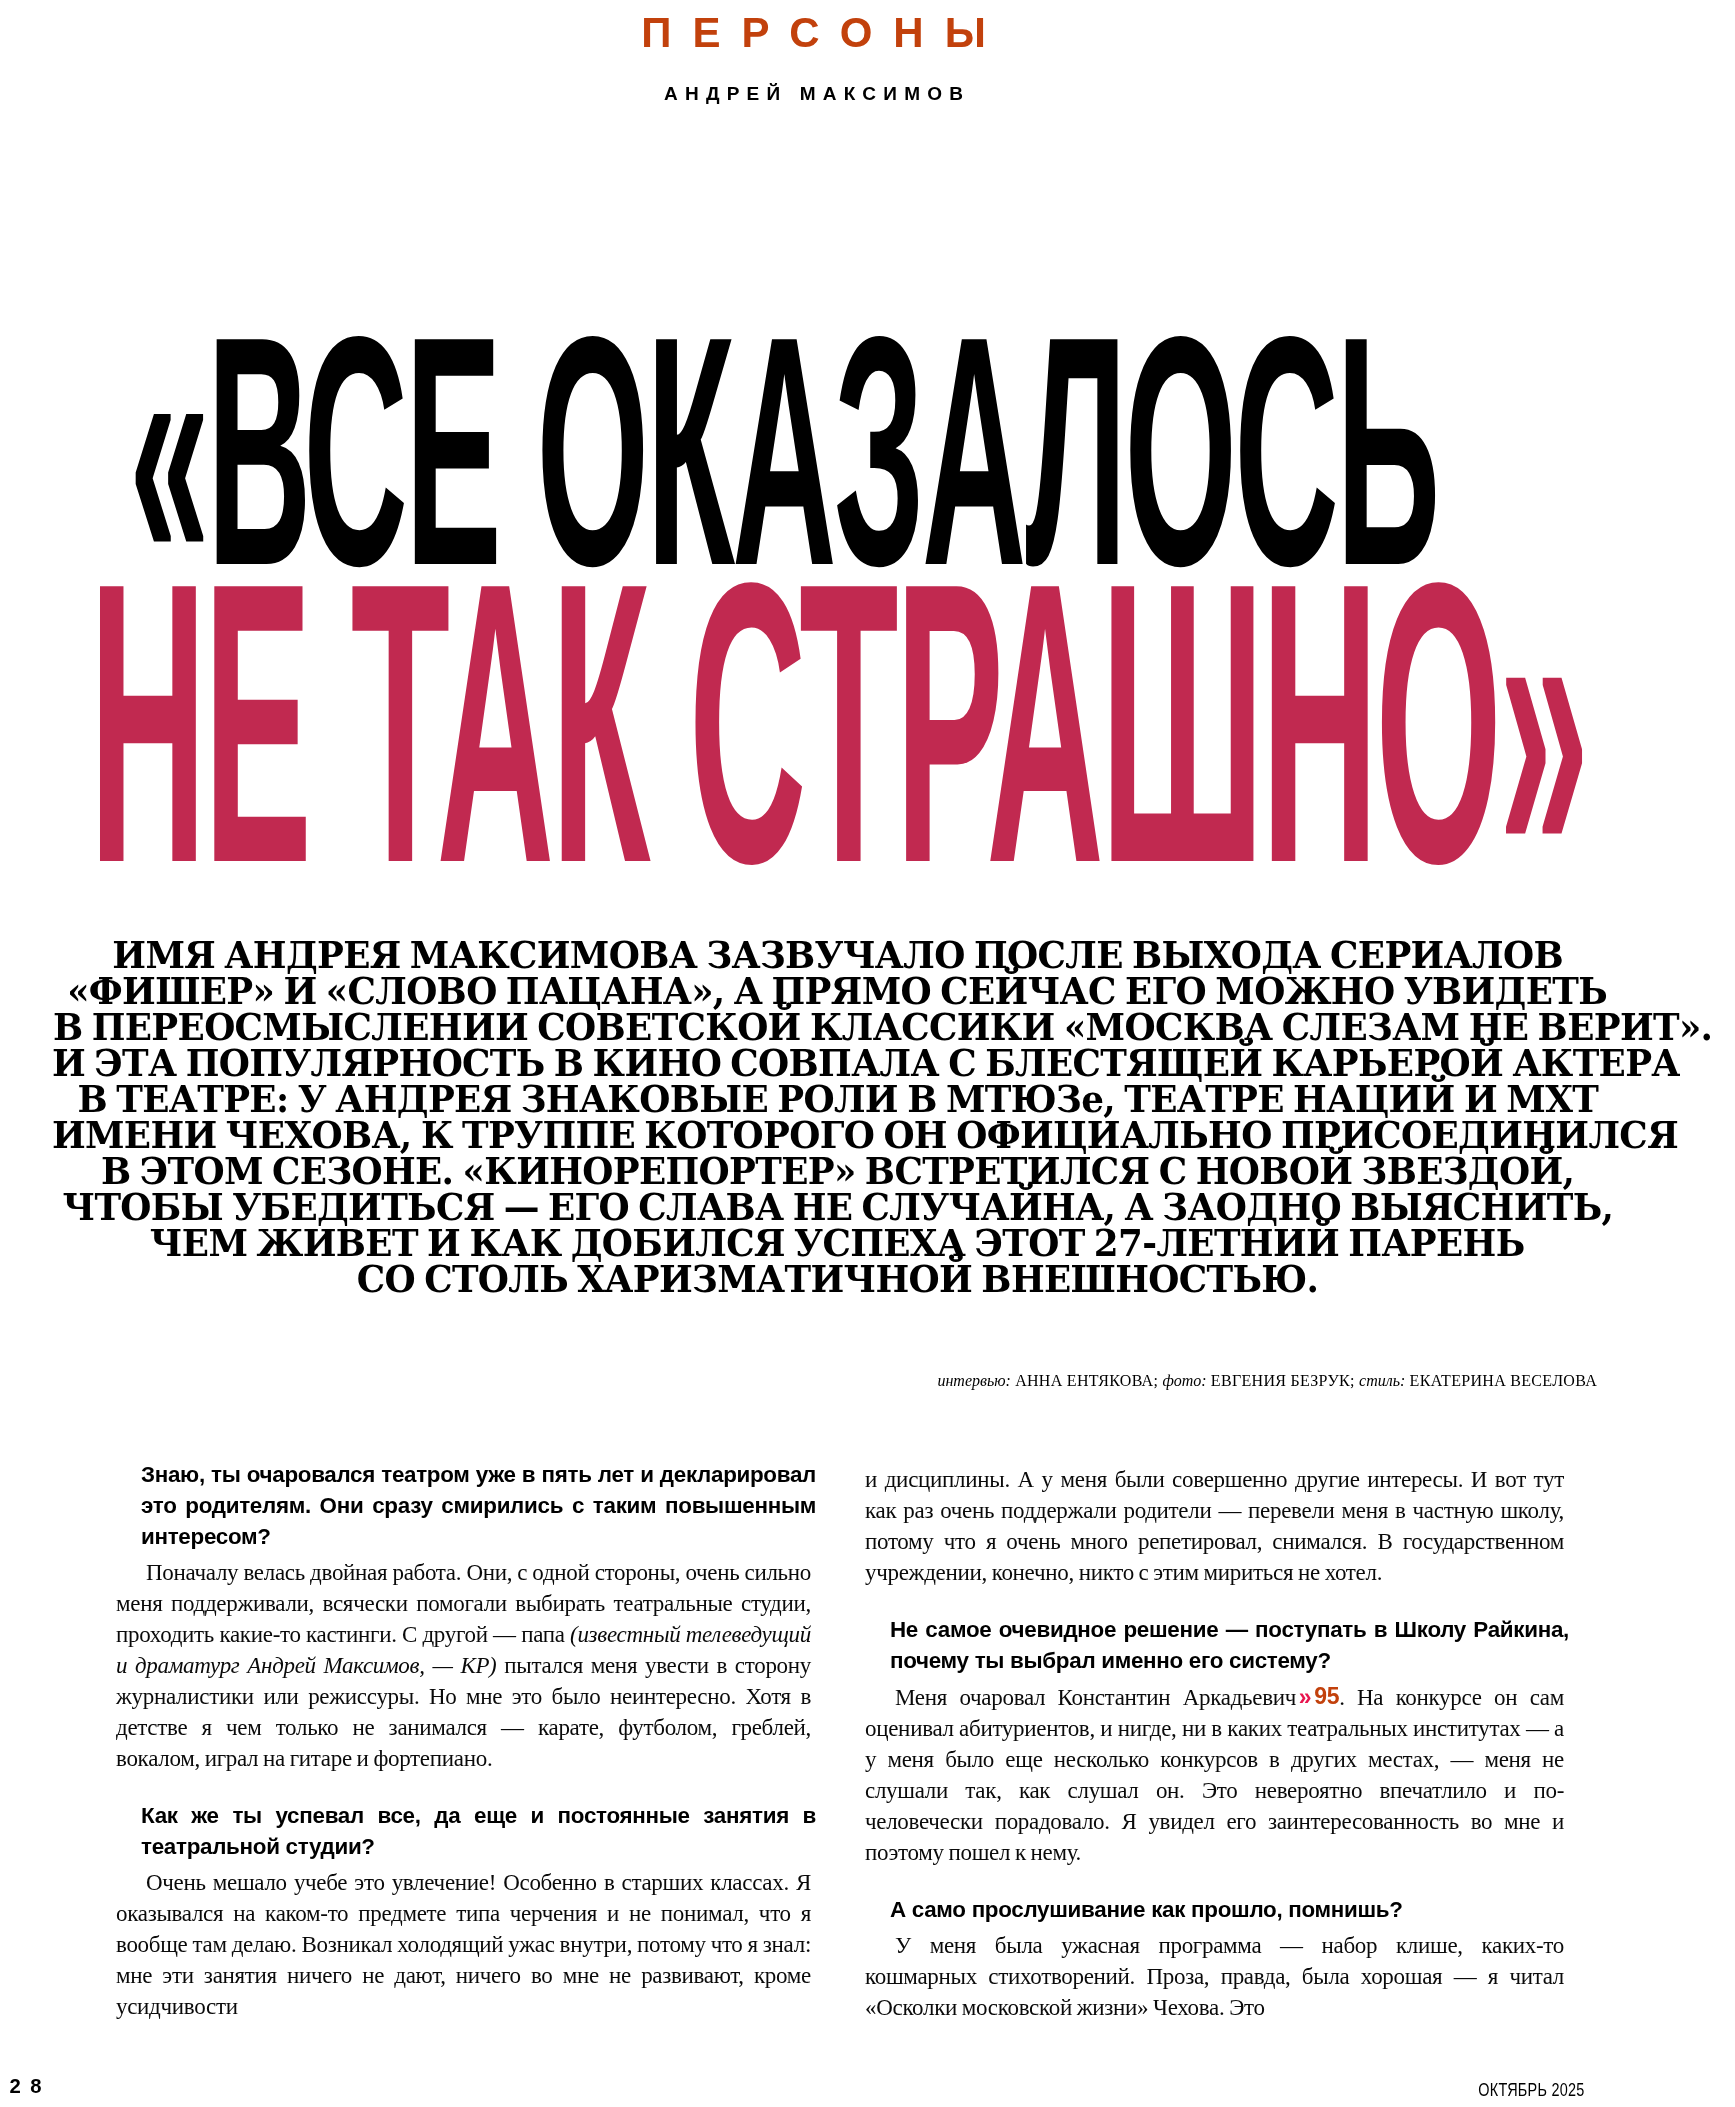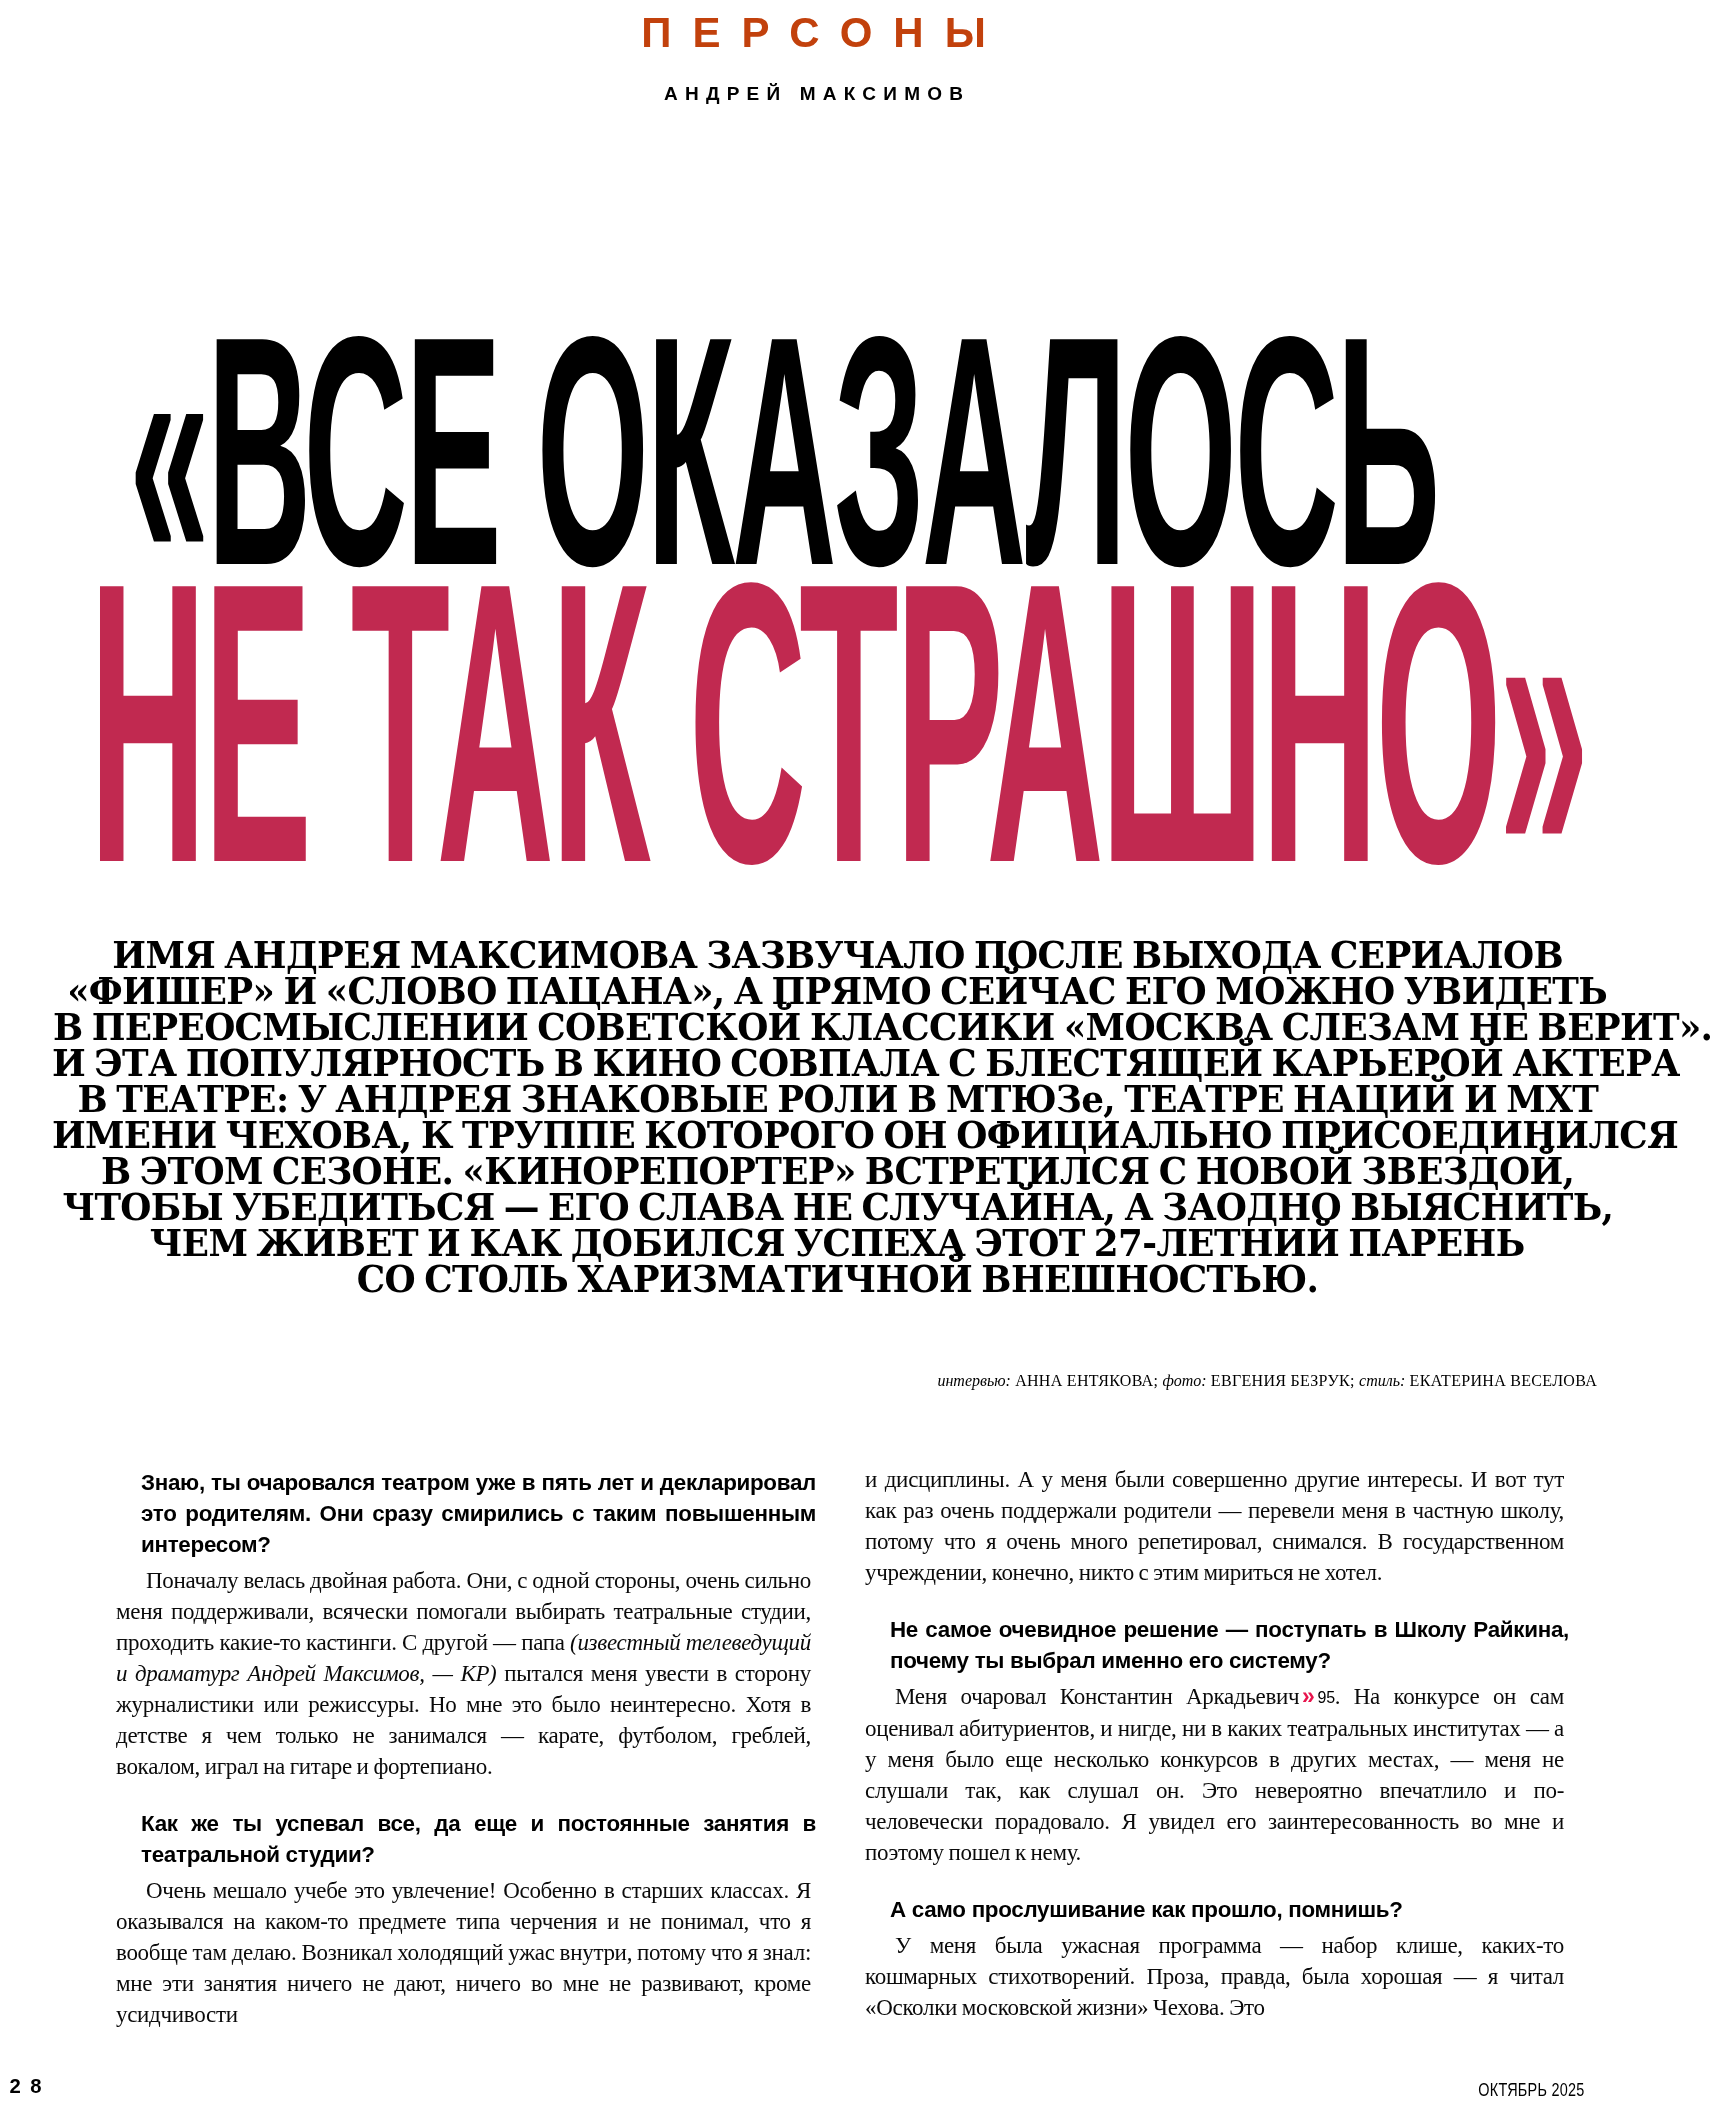--- a/index.html
+++ b/index.html
@@ -77,41 +77,41 @@
   }
   .col-left  { left: 111px;  width: 705px; }
   .col-right { left: 860px; width: 709px; }
 
   .q {
     margin: 26px 0 0 0; padding-left: 30px;
     font-family: "Liberation Sans", sans-serif; font-weight: 700;
     font-size: 22.4px; line-height: 31px; letter-spacing: -0.3px;
     text-align: justify; color: #000;
   }
-  .q.first { margin-top: 8px; }
+  .q.first { margin-top: 0; }
   .a {
     margin: 5px; text-indent: 30px;
     font-family: "Liberation Serif", serif;
     font-size: 23px; line-height: 31px;
     letter-spacing: -0.3px; word-spacing: -0.7px;
     text-align: justify; color: #0a0a0a;
   }
   .a.no-indent { text-indent: 0; }
   .it { font-style: italic; }
 
   .marker-glyph {
     font-family: "Liberation Sans", sans-serif; font-weight: 700;
     font-size: 23px;
     letter-spacing: -1.4px;
     padding: 0 4.1px 0 2.7px;
   }
   .marker-num {
-    font-family: "Liberation Sans", sans-serif; font-weight: 400;
-    font-size: 16px; vertical-align: 1.4px;
-    color: #000000;
+    font-family: "Liberation Sans", sans-serif; font-weight: 700;
+    font-size: 23px; vertical-align: 1.4px;
+    color: #c2410c;
   }
 
   
   .folio {
     position: absolute; top: 2075px; left: 0; width: 1614px;
     text-align: left;
     font-family: "Liberation Sans", sans-serif; font-weight: 700;
     font-size: 20.3px; letter-spacing: 9.5px; text-indent: 9.5px;
     color: #000;
   }

